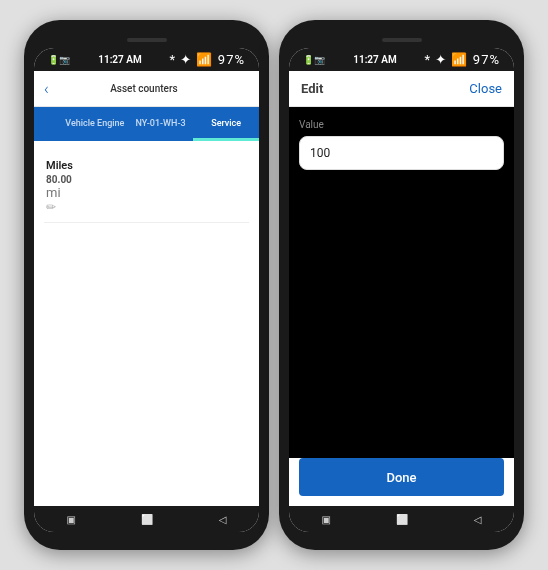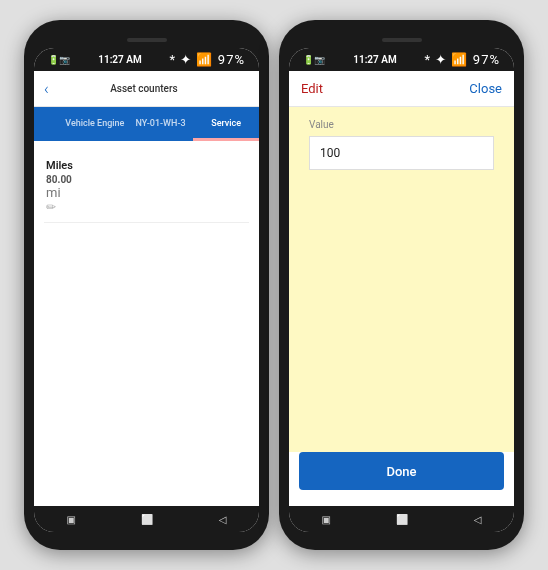--- a/index.html
+++ b/index.html
@@ -91,21 +91,21 @@
       font-size: 9px;
       font-weight: 500;
       cursor: pointer;
       padding: 6px 2px;
       text-align: center;
       border-bottom: 3px solid transparent;
     }
 
     .tab-item.active {
       color: #fff;
-      border-bottom: 3px solid #fca5a5;
+      border-bottom: 3px solid #5eead4;
     }
 
     .content-area {
       flex: 1;
       background: #fff;
       padding: 10px;
       overflow-y: auto;
     }
 
     .counter-item {
@@ -162,67 +162,67 @@
       display: flex;
       align-items: center;
       justify-content: space-between;
       padding: 6px 12px;
       border-bottom: 1px solid #e5e5e5;
       min-height: 36px;
     }
 
     .edit-nav-bar .edit-title {
       font-size: 13px;
-      font-weight: 400;
-      color: #b91c1c;
+      font-weight: 700;
+      color: #404040;
     }
 
     .edit-nav-bar .close-btn {
       font-size: 13px;
       color: #1565c0;
       cursor: pointer;
       font-weight: 400;
     }
 
     .edit-content {
       flex: 1;
-      background: #fef9c3;
-      padding: 12px 20px;
+      background: #000000;
+      padding: 12px 10px;
     }
 
     .field-label {
       font-size: 10px;
       color: #888;
       margin-bottom: 6px;
     }
 
     .field-input {
       background: #fff;
       border: 1px solid #ddd;
-      border-radius: 0;
+      border-radius: 8px;
       padding: 8px 10px;
       font-size: 12px;
       color: #222;
       width: 100%;
       min-height: 34px;
       display: flex;
       align-items: center;
     }
 
     .done-bar {
       background: #1565c0;
       height: 38px;
       display: flex;
       align-items: center;
       justify-content: center;
       color: #fff;
       font-size: 13px;
       font-weight: 500;
       cursor: pointer;
-      margin: 0 10px 16px 10px;
+      margin: 0 10px 10px 10px;
       border-radius: 4px;
     }
 
     .phone-speaker {
       width: 40px;
       height: 4px;
       background: #333;
       border-radius: 4px;
       margin: 0 auto 6px auto;
     }

